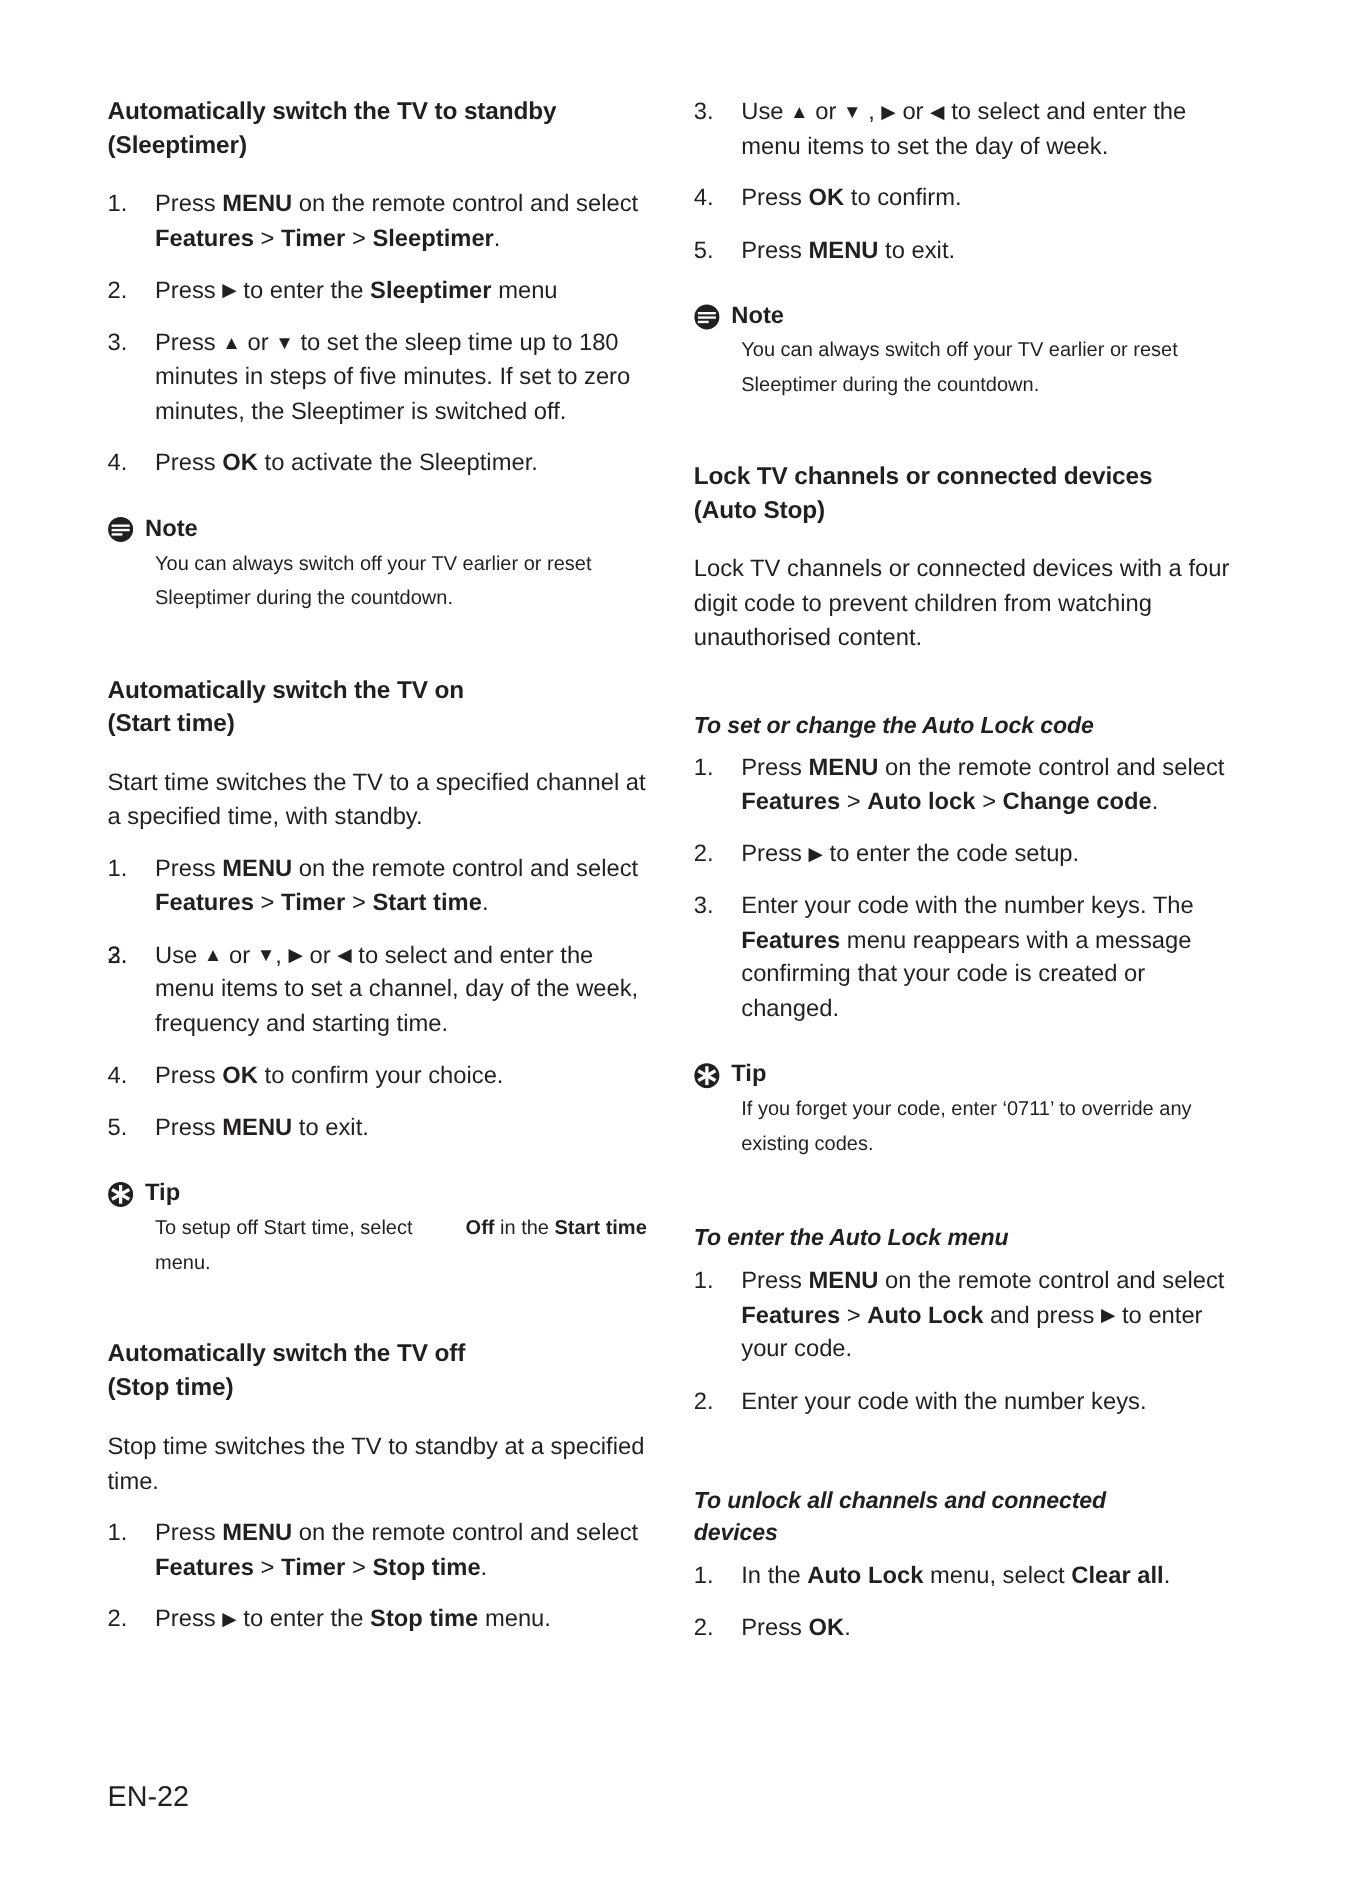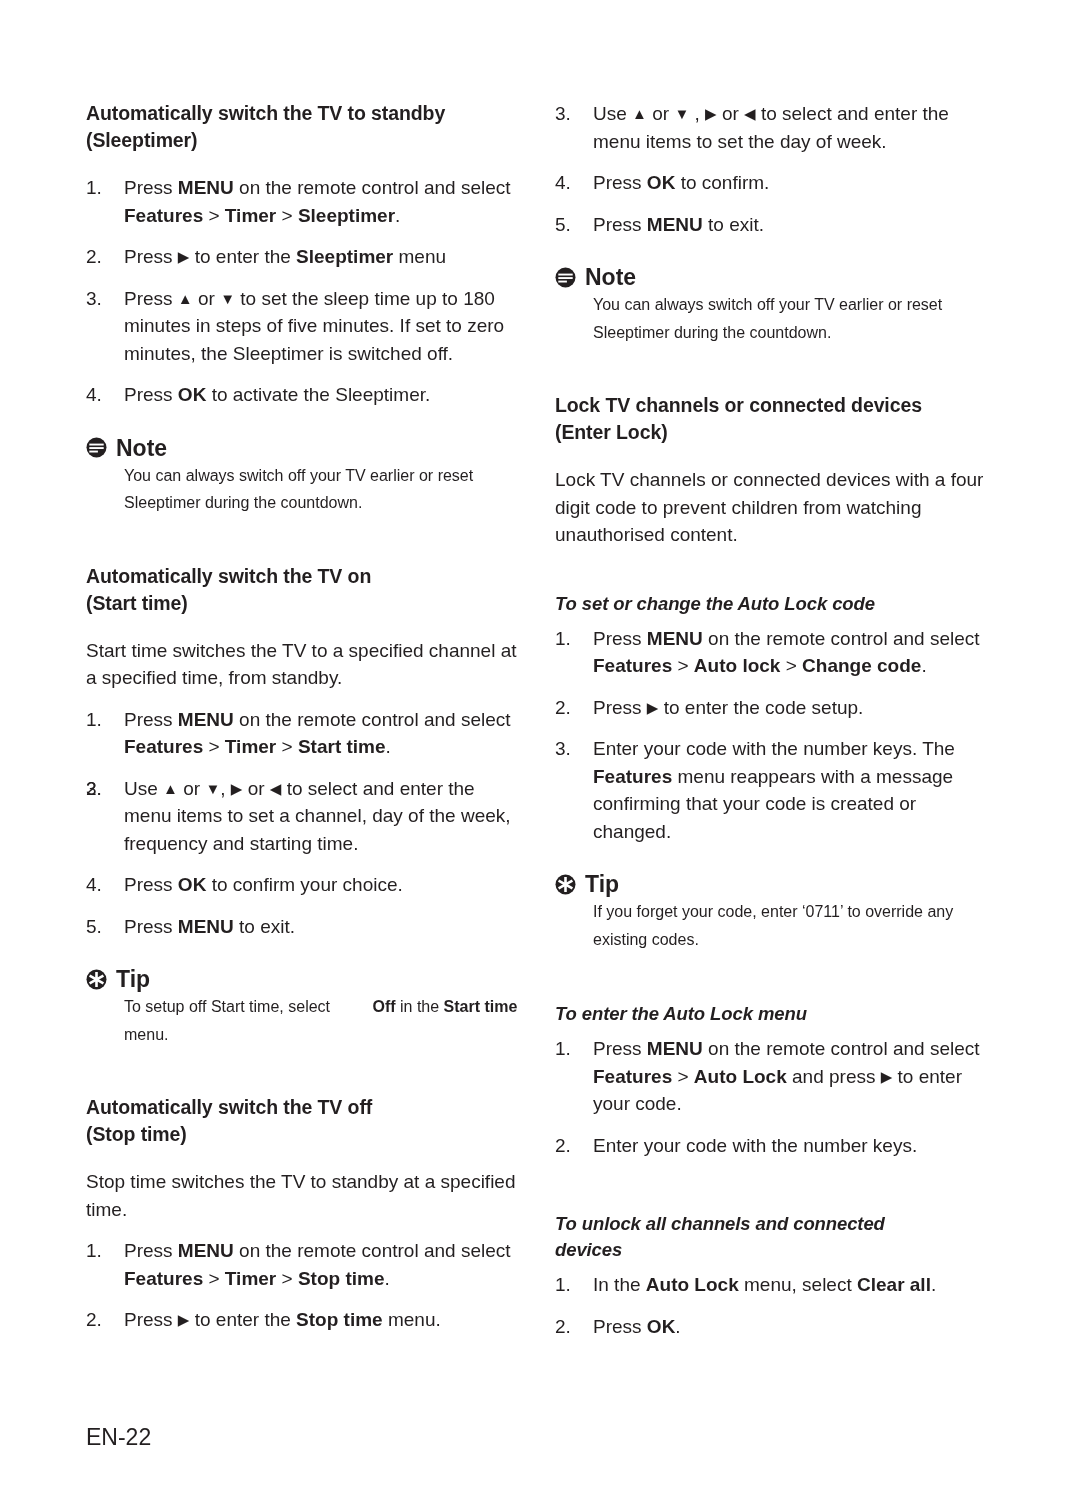--- a/index.html
+++ b/index.html
@@ -16,21 +16,21 @@
     overflow: hidden;
   }
   .page {
     position: absolute;
     inset: 0;
     padding: 0;
   }
   .columns {
     position: absolute;
     left: 86px;
-    top: 100px;
+    top: 76px;
     width: 908px;
     display: flex;
     gap: 30px;
   }
   .col {
     width: 439px;
     flex: 0 0 439px;
   }
 
   
@@ -79,21 +79,21 @@
   ol.steps li:last-child { margin-bottom: 0; }
 
   
   .callout {
     margin: 26px 0 26px 0;
   }
   .callout .cal-head {
     display: flex;
     align-items: center;
     gap: 9px;
-    font-size: 23px;
+    font-size: 19px;
     line-height: 26px;
     font-weight: bold;
     margin-bottom: 1px;
   }
   .callout .cal-body {
     font-size: 16px;
     line-height: 27.5px;
     padding-left: 38px;
   }
 
@@ -164,21 +164,21 @@
         </div>
       </section>
 
       <div class="spacer-md"></div>
 
       <section>
         <h2 class="sec-head">
           <span>Automatically switch the TV on</span><br>
           <span>(Start time)</span>
         </h2>
-        <p class="para tight">Start time switches the TV to a specified channel at a specified time, from standby.</p>
+        <p class="para tight">Start time switches the TV to a specified channel at a specified time, with standby.</p>
         <ol class="steps">
             <li><span class="num">1.</span><span><span>Press </span><span style="font-weight: bold;">MENU</span><span> on the remote control and select </span><span style="font-weight: bold;">Features</span><span> &gt; </span><span style="font-weight: bold;">Timer</span><span> &gt; </span><span style="font-weight: bold;">Start time</span><span>.</span></span></li>
             <li><span class="num">2.</span></li>
             <li><span class="num">3.</span><span><span>Use </span><span class="arw">▲</span><span> or </span><span class="arw">▼</span><span>, </span><span class="arw">▶</span><span> or </span><span class="arw">◀</span><span> to select and enter the menu items to set a channel, day of the week, frequency and starting time.</span></span></li>
             <li><span class="num">4.</span><span><span>Press </span><span style="font-weight: bold;">OK</span><span> to confirm your choice.</span></span></li>
             <li><span class="num">5.</span><span><span>Press </span><span style="font-weight: bold;">MENU</span><span> to exit.</span></span></li>
           </ol>
 
         <div class="callout">
           <div class="cal-head">
@@ -236,21 +236,21 @@
           <span>Note</span>
         </div>
         <div class="cal-body">You can always switch off your TV earlier or reset Sleeptimer during the countdown.</div>
       </div>
 
       <div class="spacer-md"></div>
 
       <section>
         <h2 class="sec-head">
           <span>Lock TV channels or connected devices</span><br>
-          <span>(Enter Lock)</span>
+          <span>(Auto Stop)</span>
         </h2>
         <p class="para">Lock TV channels or connected devices with a four digit code to prevent children from watching unauthorised content.</p>
 
         <div class="spacer-sm"></div>
 
         <h3 class="sub-head">To set or change the Auto Lock code</h3>
         <ol class="steps">
             <li><span class="num">1.</span><span><span>Press </span><span style="font-weight: bold;">MENU</span><span> on the remote control and select </span><span style="font-weight: bold;">Features</span><span> &gt; </span><span style="font-weight: bold;">Auto lock</span><span> &gt; </span><span style="font-weight: bold; text-align: right;">Change code</span><span>.</span></span></li>
             <li><span class="num">2.</span><span><span>Press </span><span class="arw">▶</span><span> to enter the code setup.</span></span></li>
             <li><span class="num">3.</span><span><span>Enter your code with the number keys. The </span><span style="font-weight: bold;">Features</span><span> menu reappears with a message confirming that your code is created or changed.</span></span></li>

